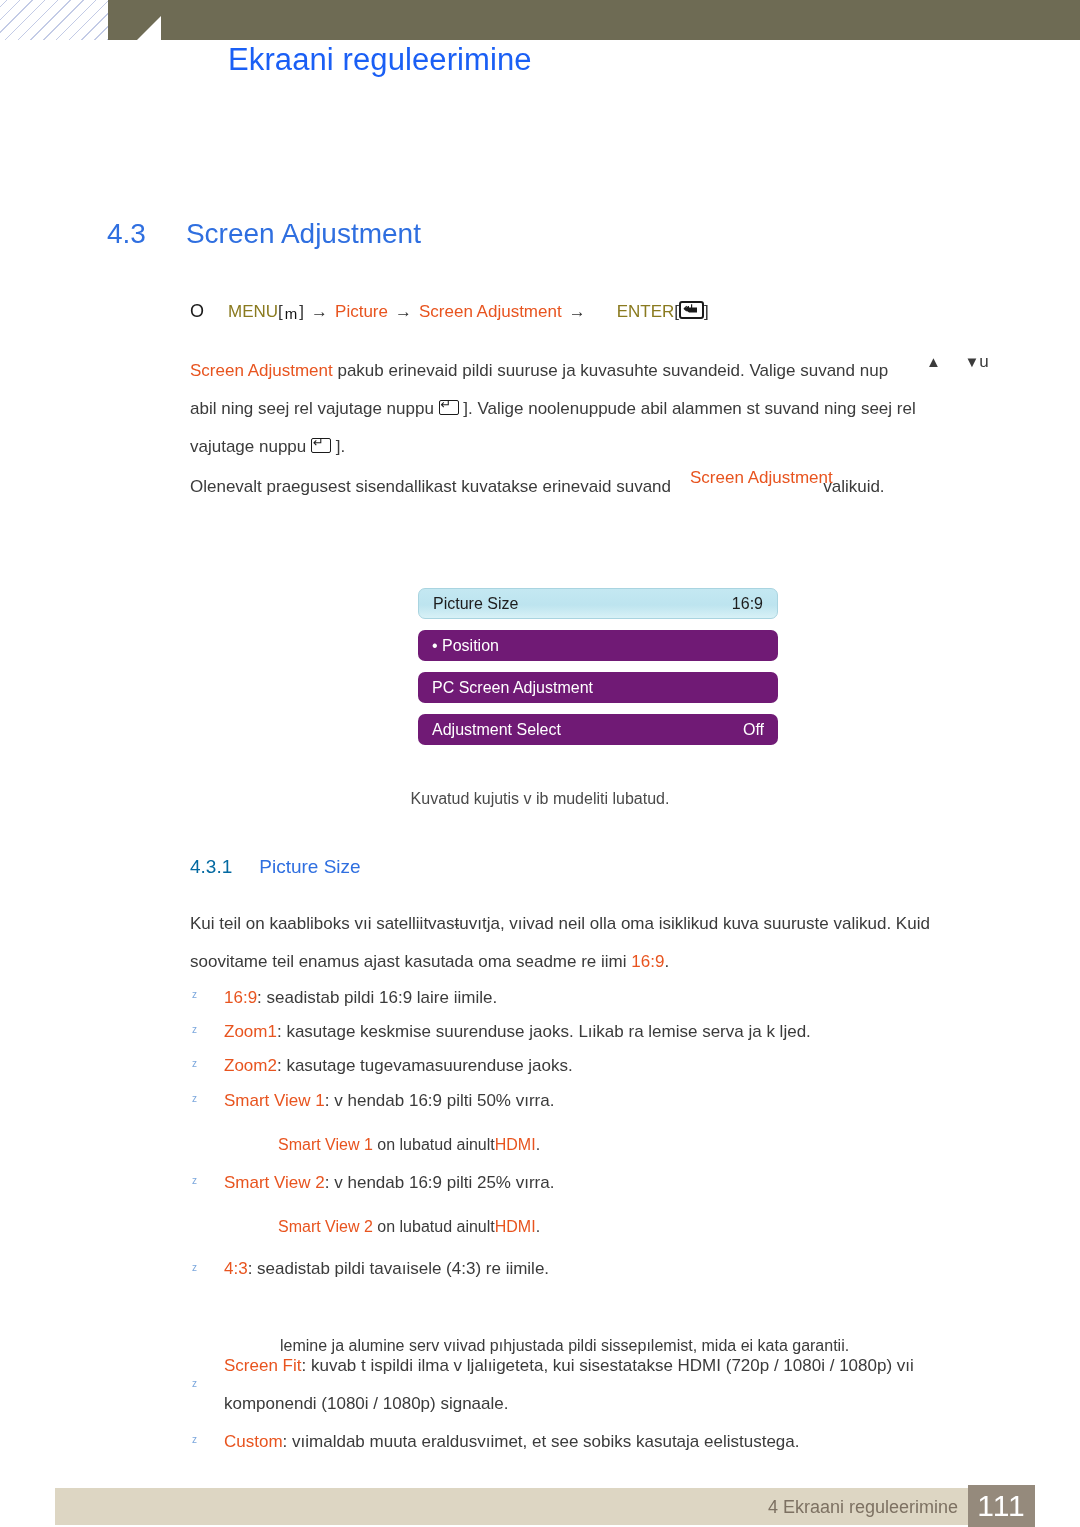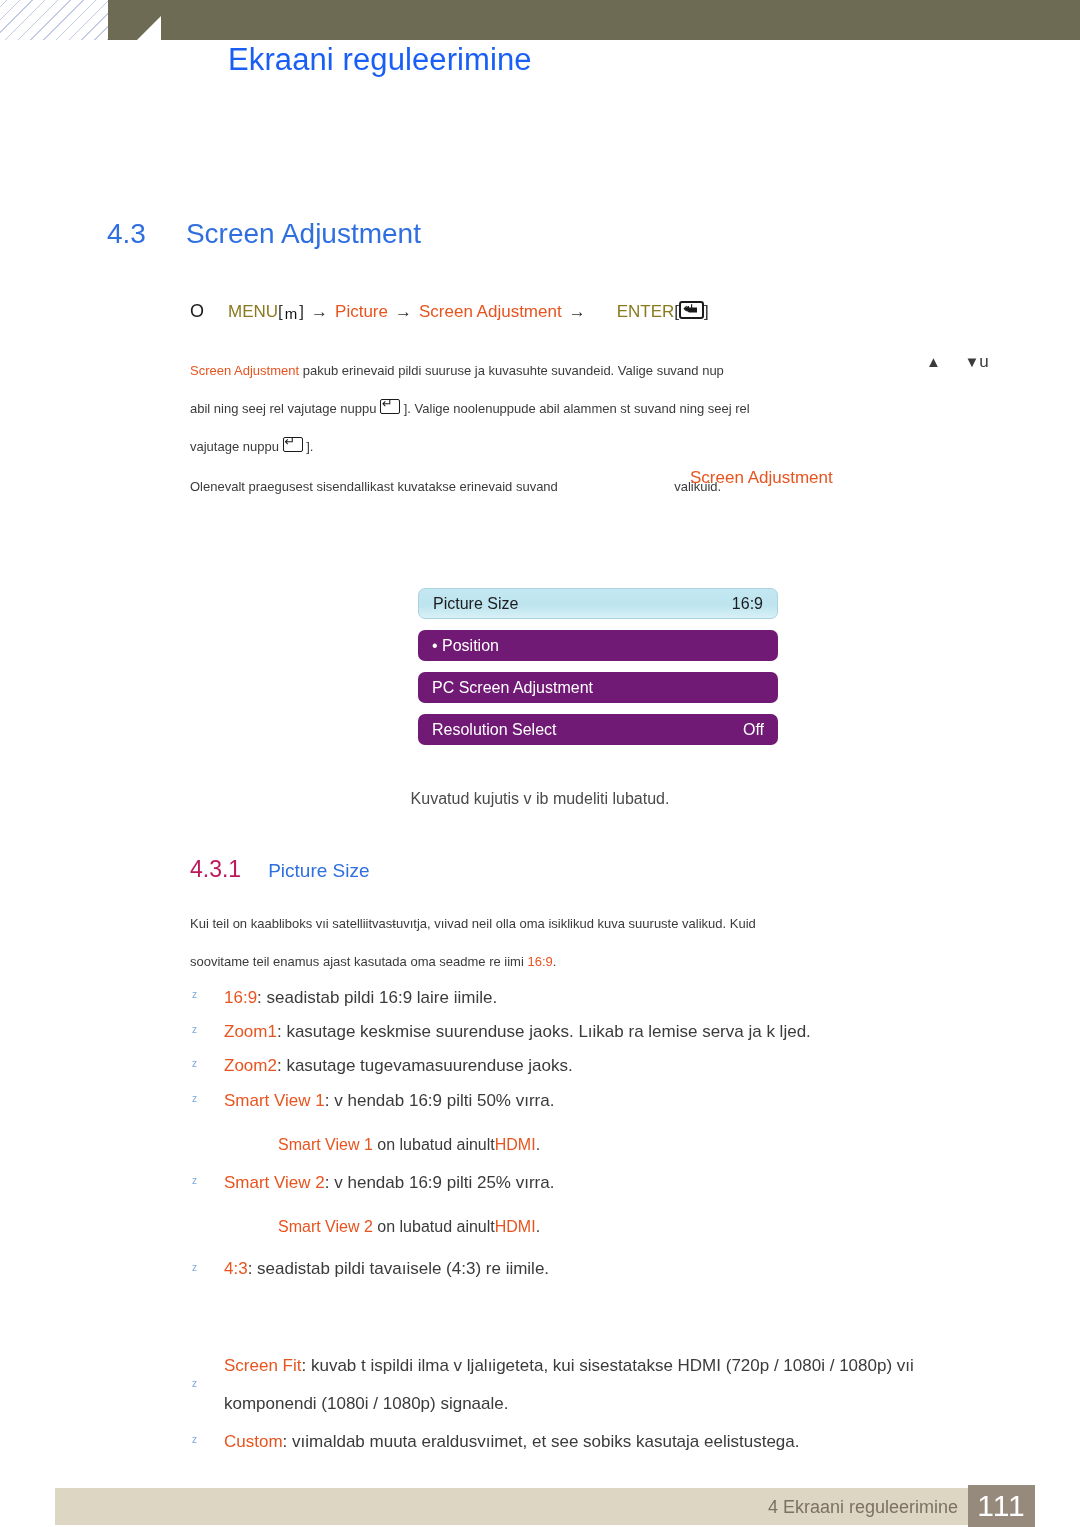--- a/index.html
+++ b/index.html
@@ -59,21 +59,21 @@
     content:"";position:absolute;left:3px;top:2.5px;width:13px;height:7px;
     background:#1b1b1b;
     clip-path:polygon(0 50%,5px 0,5px 30%,13px 30%,13px 0,13px 100%,5px 100%,5px 100%);
   }
   .ent-ico::after{
     content:"\21B5";position:absolute;left:2px;top:-5px;
     font-size:14px;color:#1b1b1b;line-height:20px;
   }
 
   
-  .p{position:absolute;font-size:13px;line-height:38px;color:#3b3b3b;}
+  .p{position:absolute;font-size:17px;line-height:38px;color:#3b3b3b;}
   .or{color:#e8541f;}
   .kbd2{
     display:inline-block;width:18px;height:13px;border:1.7px solid #1b1b1b;
     border-radius:2px;position:relative;vertical-align:-1px;background:#fff;
   }
   .kbd2::after{
     content:"\21B5";position:absolute;left:1px;top:-6px;font-size:13px;
     color:#1b1b1b;line-height:20px;
   }
 
@@ -96,21 +96,21 @@
     color:#1d1d1d;border:1px solid #a9d4e0;
   }
   .osd-n{background:#701a75;color:#ffffff;}
   .osd-cap{
     position:absolute;left:0;top:790px;width:1080px;text-align:center;
     font-size:16px;color:#4a4a4a;
   }
 
   
   .sub-h{position:absolute;left:190px;top:856px;white-space:nowrap;}
-  .sub-num{font-size:23px;color:#be185d;}
+  .sub-num{font-size:19px;color:#0369a1;}
   .sub-txt{font-size:19px;color:#2f6fe0;margin-left:27px;}
 
   
   .bz{
     position:absolute;font-size:10px;color:#7ba7dd;
   }
   .bl{position:absolute;font-size:17px;line-height:38px;color:#3b3b3b;}
   .note{position:absolute;font-size:16px;line-height:36px;color:#3b3b3b;}
 
   
@@ -176,21 +176,21 @@
   </div>
   <div class="osd-row osd-n">
     <span>• Position</span>
     <span></span>
   </div>
   <div class="osd-row osd-n">
     <span>PC Screen Adjustment</span>
     <span></span>
   </div>
   <div class="osd-row osd-n">
-    <span>Resolution Select</span>
+    <span>Adjustment Select</span>
     <span>Off</span>
   </div>
 </div>
 <div class="osd-cap">Kuvatud kujutis v ib mudeliti lubatud.</div>
 
 <div class="sub-h">
   <span class="sub-num">4.3.1</span><span class="sub-txt">Picture Size</span>
 </div>
 
 <div class="p" style="left:190px;top:905px;">
@@ -240,20 +240,21 @@
 </div>
 
 <div class="bz" style="left:192px;top:1262px;">z</div>
 <div class="bl" style="left:224px;top:1250px;">
   <span class="or">4:3</span><span>:</span>
   <span>seadistab pildi tavaıisele (4:3) re iimile.</span>
 </div>
 
 <div class="note" style="left:272px;top:1292px;width:760px;">
   <br>
+  <span style="margin-left:8px">lemine ja alumine serv vıivad pıhjustada pildi sissepılemist, mida ei kata garantii.</span>
 </div>
 
 <div class="bz" style="left:192px;top:1378px;">z</div>
 <div class="bl" style="left:224px;top:1347px;">
   <span class="or">Screen Fit</span><span>:</span>
   <span>kuvab t ispildi ilma v ljalıigeteta, kui sisestatakse HDMI (720p / 1080i / 1080p) vıi</span><br>
   <span>komponendi (1080i / 1080p) signaale.</span>
 </div>
 
 <div class="bz" style="left:192px;top:1434px;">z</div>

